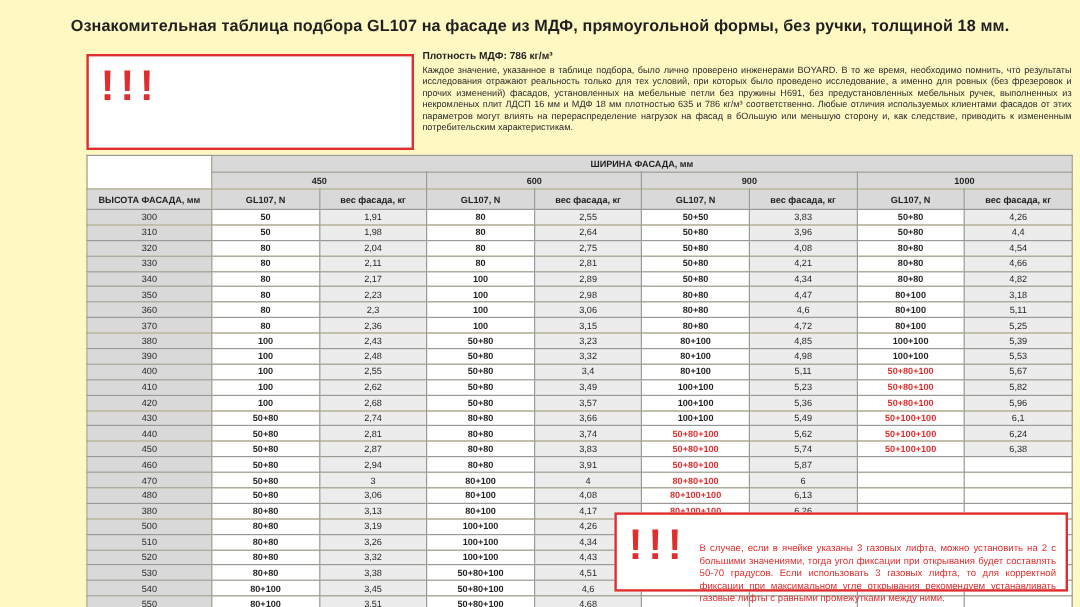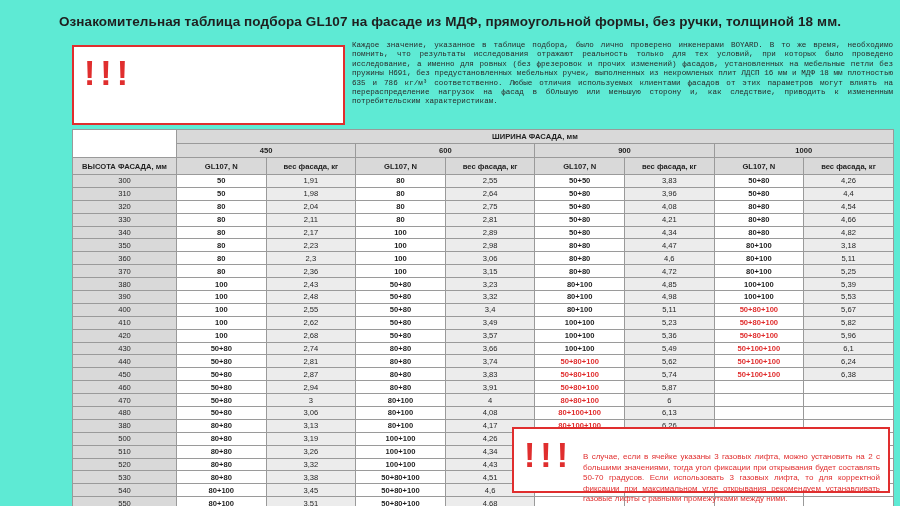--- a/index.html
+++ b/index.html
@@ -1,17 +1,17 @@
 <!DOCTYPE html>
 <html><head>
 <meta charset="utf-8">
 <style>
   html,body{margin:0;padding:0;background:#fff;}
   .page{
-    position:relative;width:900px;height:506px;background:#5eead4;overflow:hidden;
+    position:relative;width:900px;height:506px;background:#fef9c3;overflow:hidden;
     font-family:"Liberation Sans", sans-serif;color:#1f1f1f;
   }
   .title{
     position:absolute;top:14px;left:0;width:100%;text-align:center;
     font-size:13.5px;font-weight:bold;letter-spacing:.1px;
   }
   
   .warn{
     position:absolute;border:2px solid #e02e2e;color:#e02e2e;
     display:flex;align-items:flex-start;box-sizing:border-box;background:#fff;
@@ -23,21 +23,21 @@
     font-size:34px;letter-spacing:5px;margin:2px 10px 0 4px;
     font-family:"Liberation Sans", sans-serif;transform:scaleY(1.05);
   }
   .warn .wtext{
     flex:1 1 auto;font-size:8px;line-height:10.3px;text-align:justify;font-weight:bold;
   }
   .warn-bottom .wtext{font-weight:normal;font-size:8px;line-height:10.6px;margin-top:17px;}
   
   .info{position:absolute;left:352px;top:41px;width:541px;}
   .density{font-size:8.5px;font-weight:bold;margin-bottom:3px;}
-  .desc{font-size:7.6px;line-height:9.4px;text-align:justify;color:#2a2a2a;font-family:Liberation Mono, monospace;}
+  .desc{font-size:7.6px;line-height:9.4px;text-align:justify;color:#2a2a2a;}
   
   .tblwrap{position:absolute;left:72px;top:129px;width:821px;}
   table.sel{border-collapse:collapse;table-layout:fixed;width:821px;}
   table.sel td,table.sel th{
     border:1px solid #9a9a9a;font-size:7.6px;padding:0;text-align:center;
     vertical-align:middle;overflow:hidden;white-space:nowrap;
   }
   tr.hrow1 th{height:13px;}
   tr.hrow2 th{height:13px;}
   tr.hrow3 th{height:16px;}
@@ -55,20 +55,21 @@
 
 <div class="page">
 
   <div class="title">Ознакомительная таблица подбора GL107 на фасаде из МДФ, прямоугольной формы, без ручки, толщиной 18 мм.</div>
 
   <div class="warn warn-top">
     <div class="bangs">!!!</div>
   </div>
 
   <div class="info">
+    <div class="density">Плотность МДФ: 786 кг/м³</div>
     <div class="desc">Каждое значение, указанное в таблице подбора, было лично проверено инженерами BOYARD. В то же время, необходимо помнить, что результаты исследования отражают реальность только для тех условий, при которых было проведено исследование, а именно для ровных (без фрезеровок и прочих изменений) фасадов, установленных на мебельные петли без пружины Н691, без предустановленных мебельных ручек, выполненных из некромленых плит ЛДСП 16 мм и МДФ 18 мм плотностью 635 и 786 кг/м³ соответственно. Любые отличия используемых клиентами фасадов от этих параметров могут влиять на перераспределение нагрузок на фасад в бОльшую или меньшую сторону и, как следствие, приводить к измененным потребительским характеристикам.</div>
   </div>
 
   <div class="tblwrap">
     <table class="sel">
       <colgroup>
         <col style="width:104px">
         <col style="width:89.6px">
           <col style="width:89.6px">
         <col style="width:89.6px">

